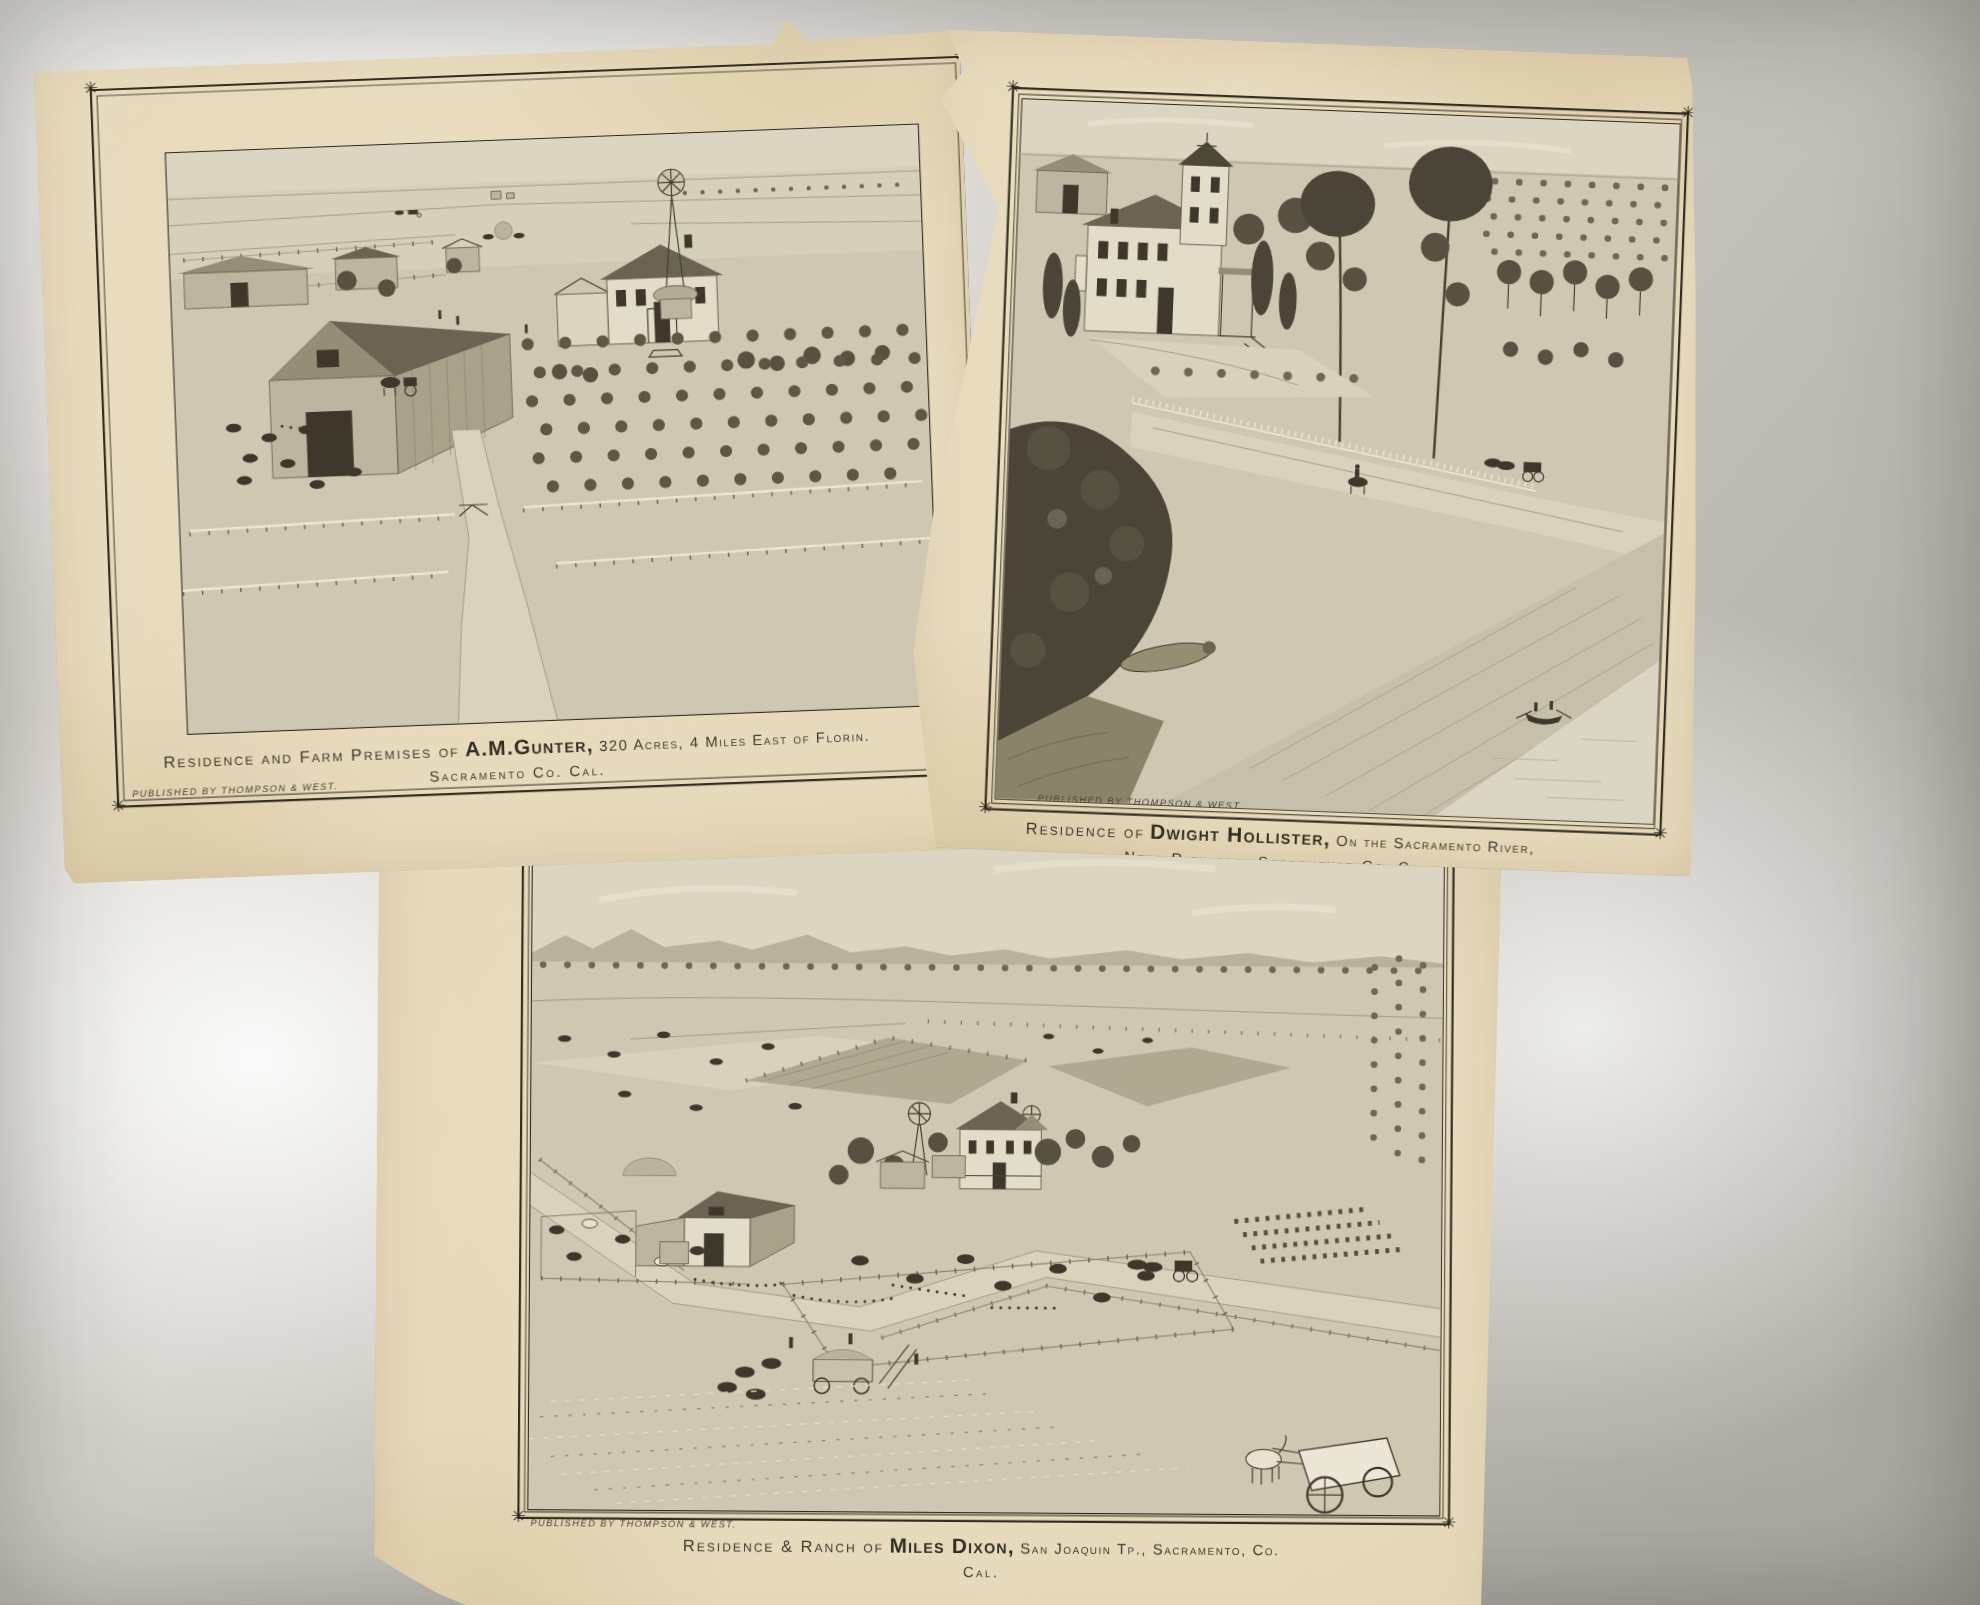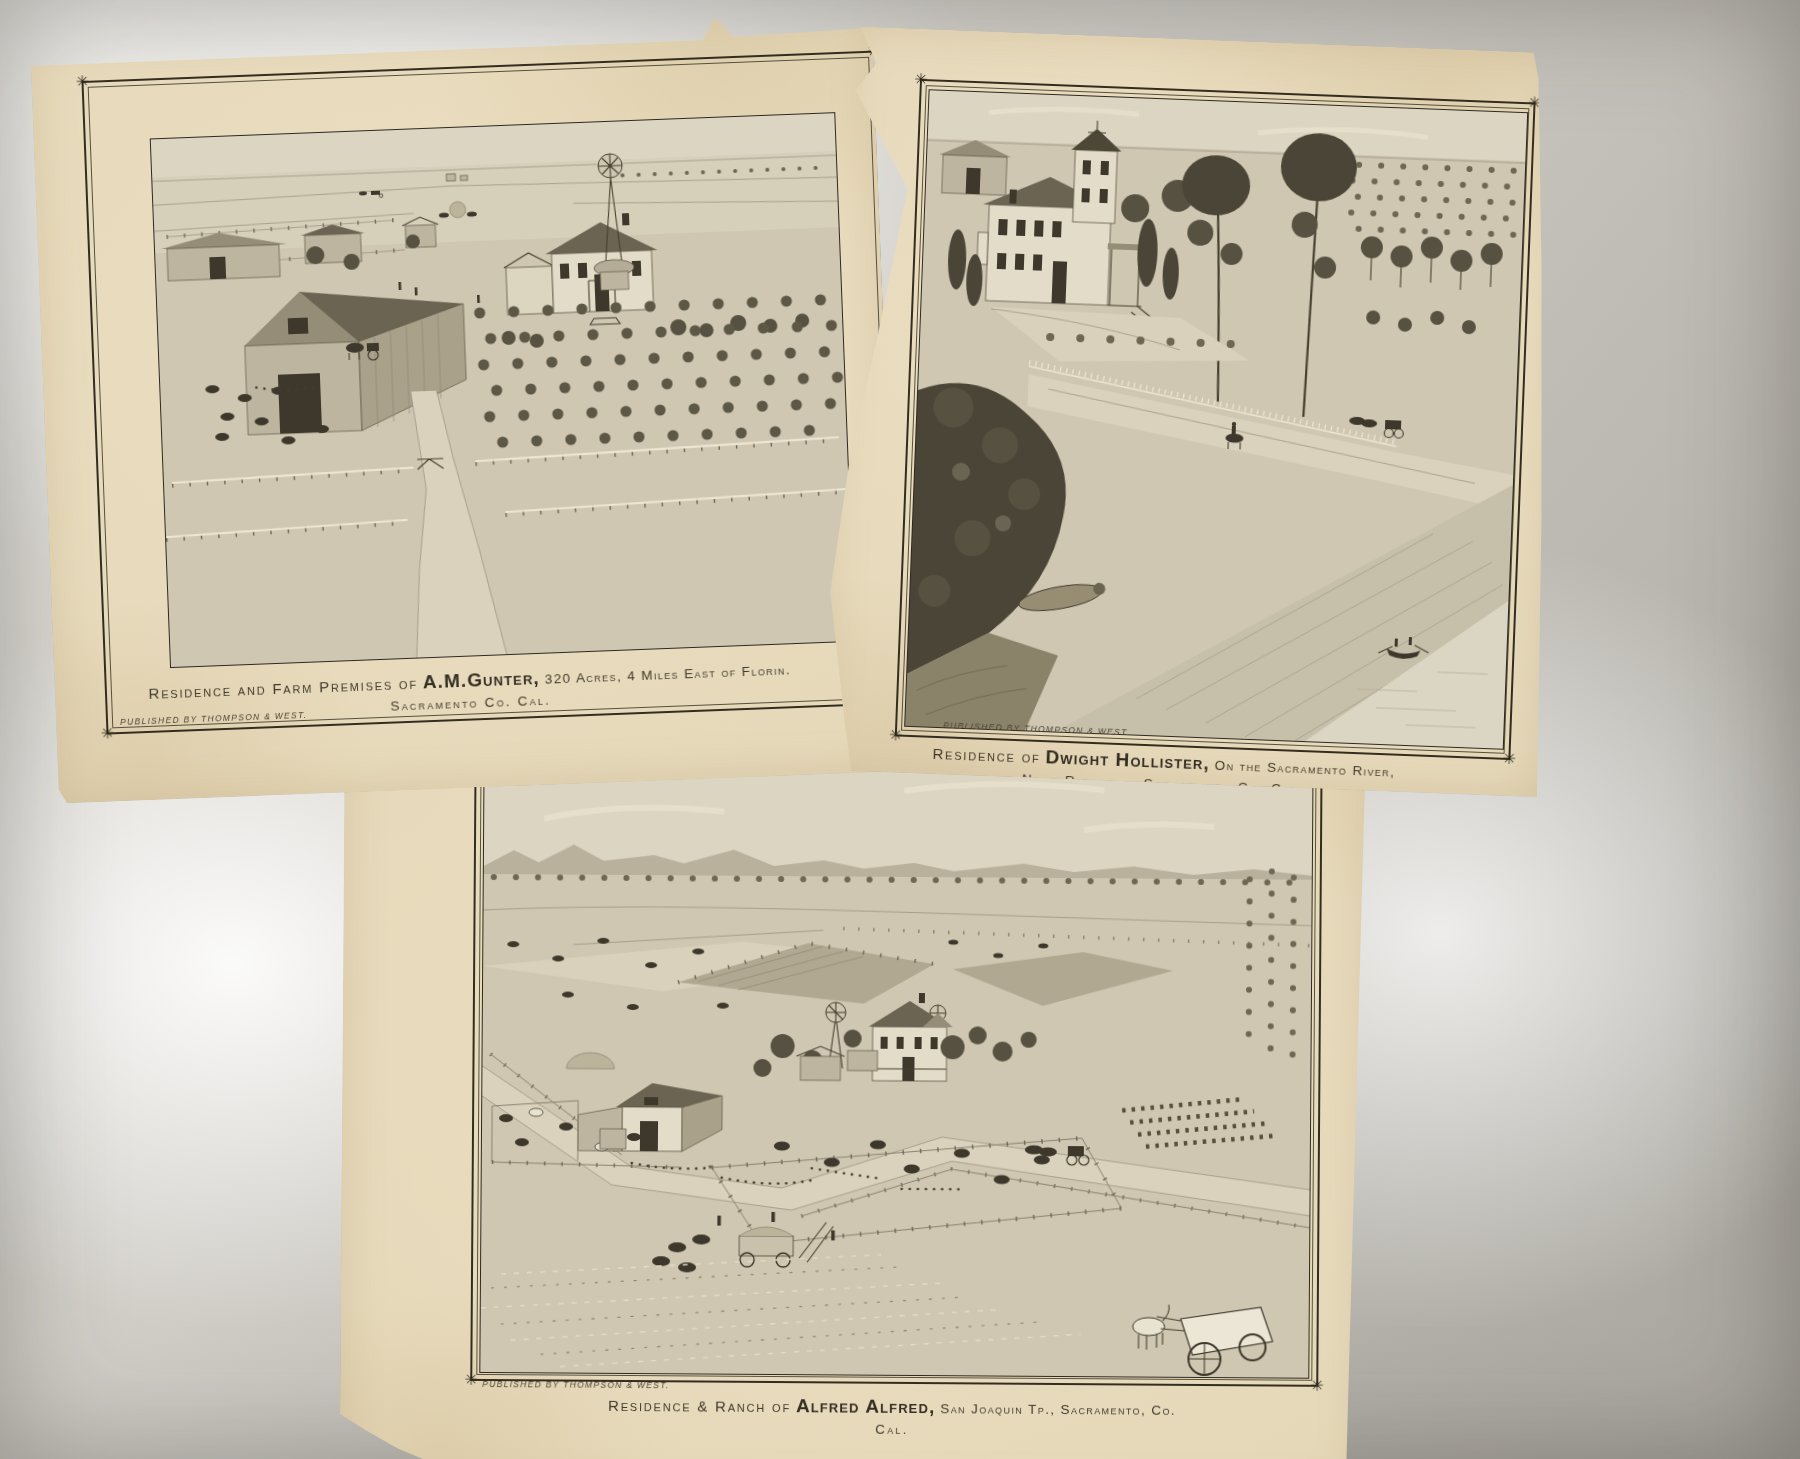--- a/index.html
+++ b/index.html
@@ -245,21 +245,21 @@
           <path class="stubL" d="M0,594 L460,566"></path>
             <path class="stubD" d="M20,610 L480,580"></path>
           <path class="stubL" d="M30,626 L520,592"></path>
             <path class="stubD" d="M60,640 L560,604"></path>
           <path class="stubL" d="M80,652 L600,616"></path>
         </g>
       </svg>
     </div>
     <div class="publisher pub3">Published by Thompson &amp; West.</div>
     <div class="caption cap3">
-      <div class="cap-line1"><span class="cap-prefix">Residence &amp; Ranch of</span><span class="cap-subject">Alfred Alfred,</span><span class="cap-detail">San Joaquin Tp., Sacramento, Co.</span></div>
+      <div class="cap-line1"><span class="cap-prefix">Residence &amp; Ranch of</span><span class="cap-subject">Miles Dixon,</span><span class="cap-detail">San Joaquin Tp., Sacramento, Co.</span></div>
       <div class="cap-line2">Cal.</div>
     </div>
   </div>
 
   <div class="sheet sh1">
     <div class="frame fr1">
       <span class="star s-tl">✳</span>
       <span class="star s-tr">✳</span>
       <span class="star s-bl">✳</span>
       <span class="star s-br">✳</span>

